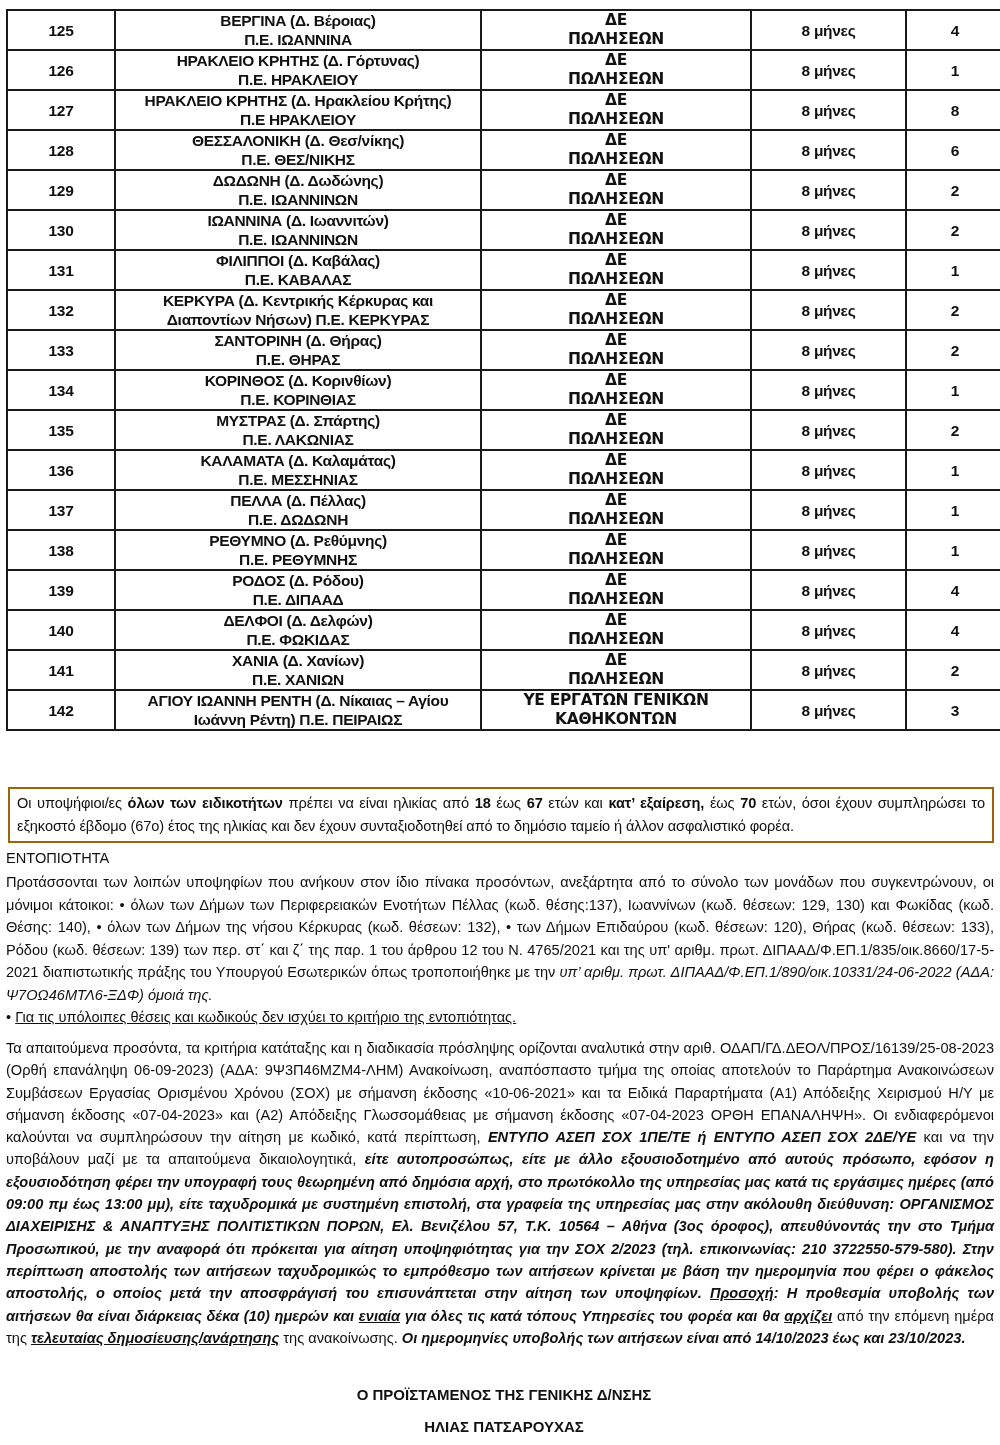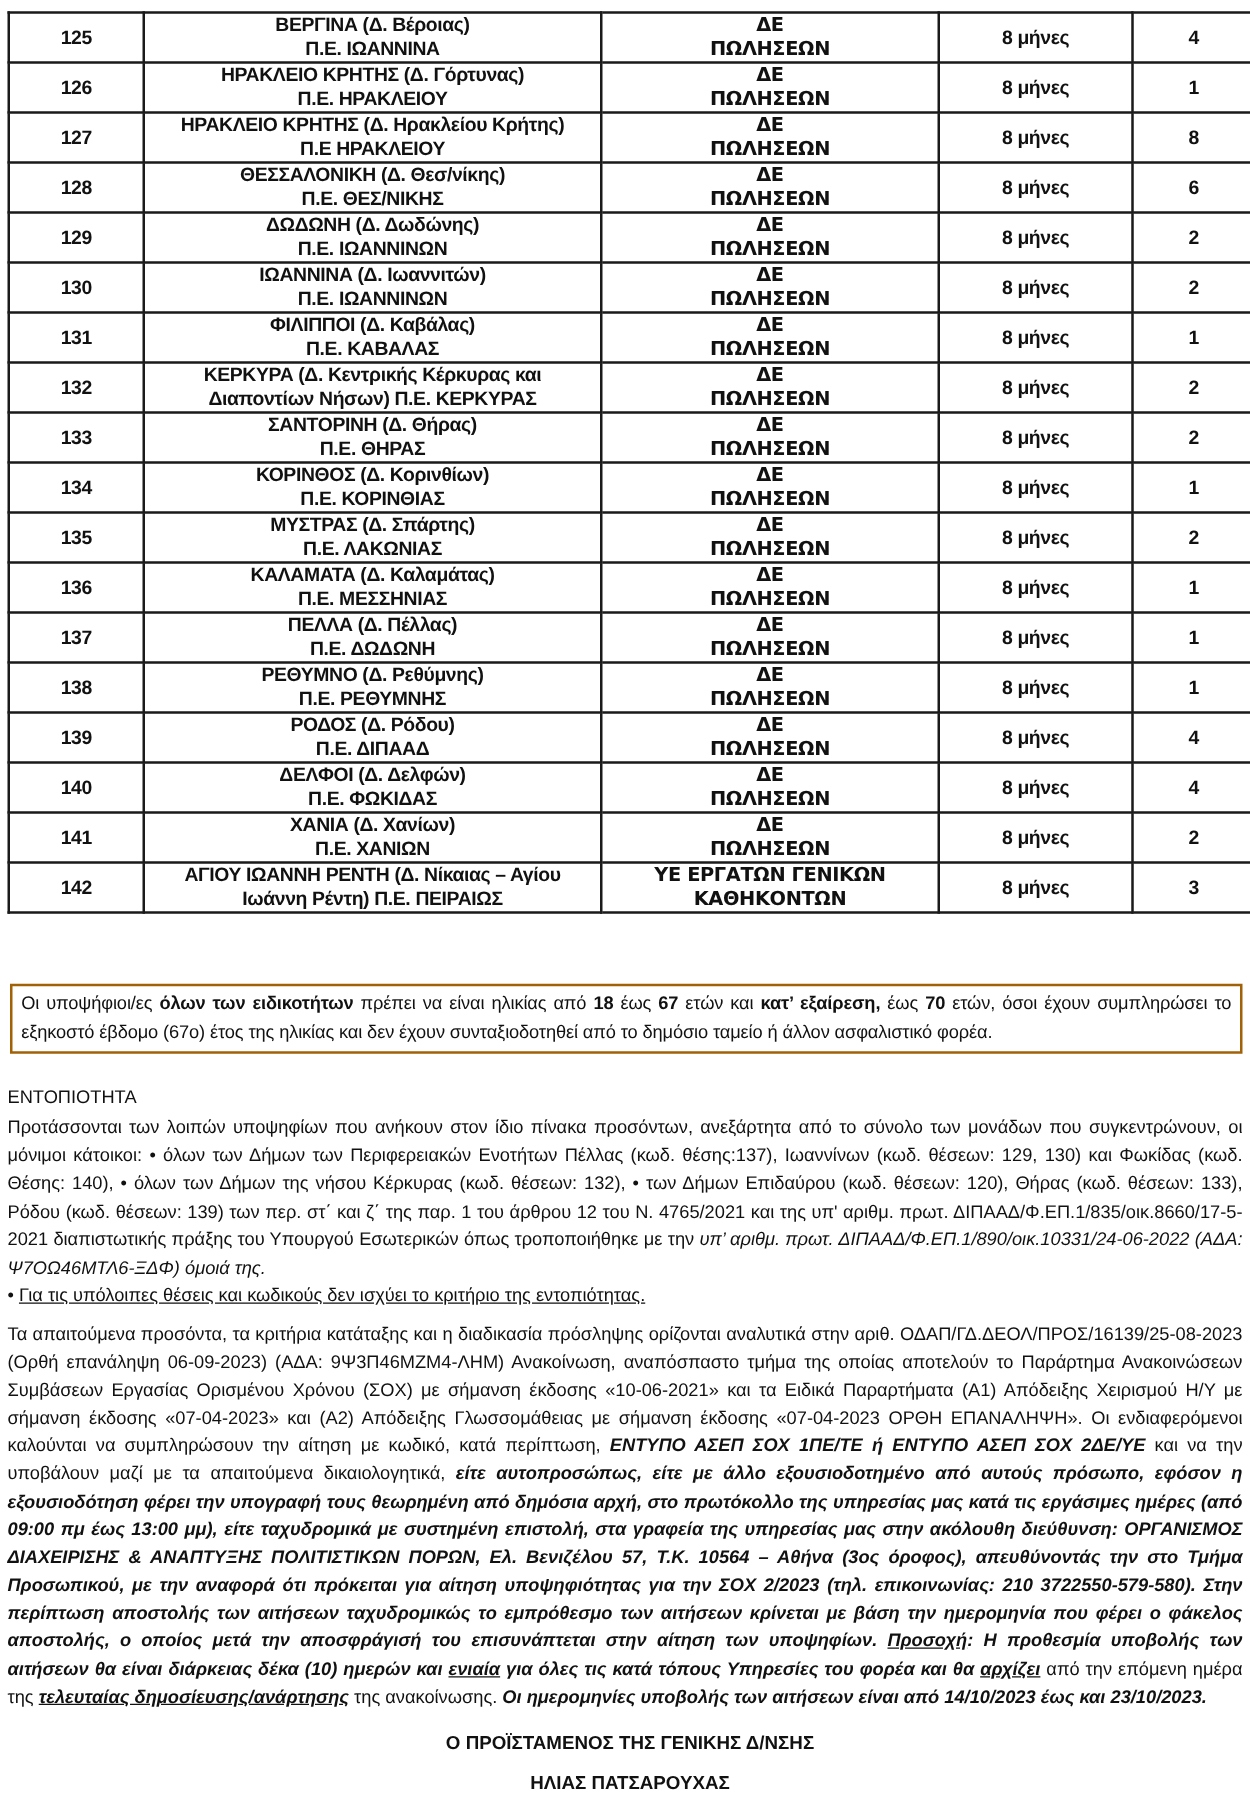--- a/index.html
+++ b/index.html
@@ -17,21 +17,21 @@
   td.c-dur { width: 145px; font-weight: bold; margin-left: 36px; }
   td.c-cnt { width: 88px; font-weight: bold; }
   .line { display: block; }
 
   .agebox { position: absolute; left: 8px; top: 787px; width: 968px;
          border: 2px solid #a16207; padding: 3px 7px 3px 7px;
          font-size: 14.6px; line-height: 23px; text-align: justify; letter-spacing: -0.1px; }
   .agebox b { font-weight: bold; }
 
   .section { position: absolute; left: 6px; width: 988px; font-size: 14.6px;
-         line-height: 22.5px; text-align: justify; margin-top: 20px; }
+         line-height: 22.5px; text-align: justify; }
   .heading { top: 847px; }
   .local { top: 871px; }
   .local .bul-u { text-decoration: underline; }
   .local i { font-style: italic; }
   .main { top: 1037px; line-height: 22.3px; }
   .main b { font-weight: bold; font-style: italic; }
   .main u { text-decoration: underline; }
   .sig { position: absolute; left: 0; width: 1000px; text-align: center;
          font-weight: bold; font-size: 15px; }
   .sig1 { top: 1386px; left: 4px; }

